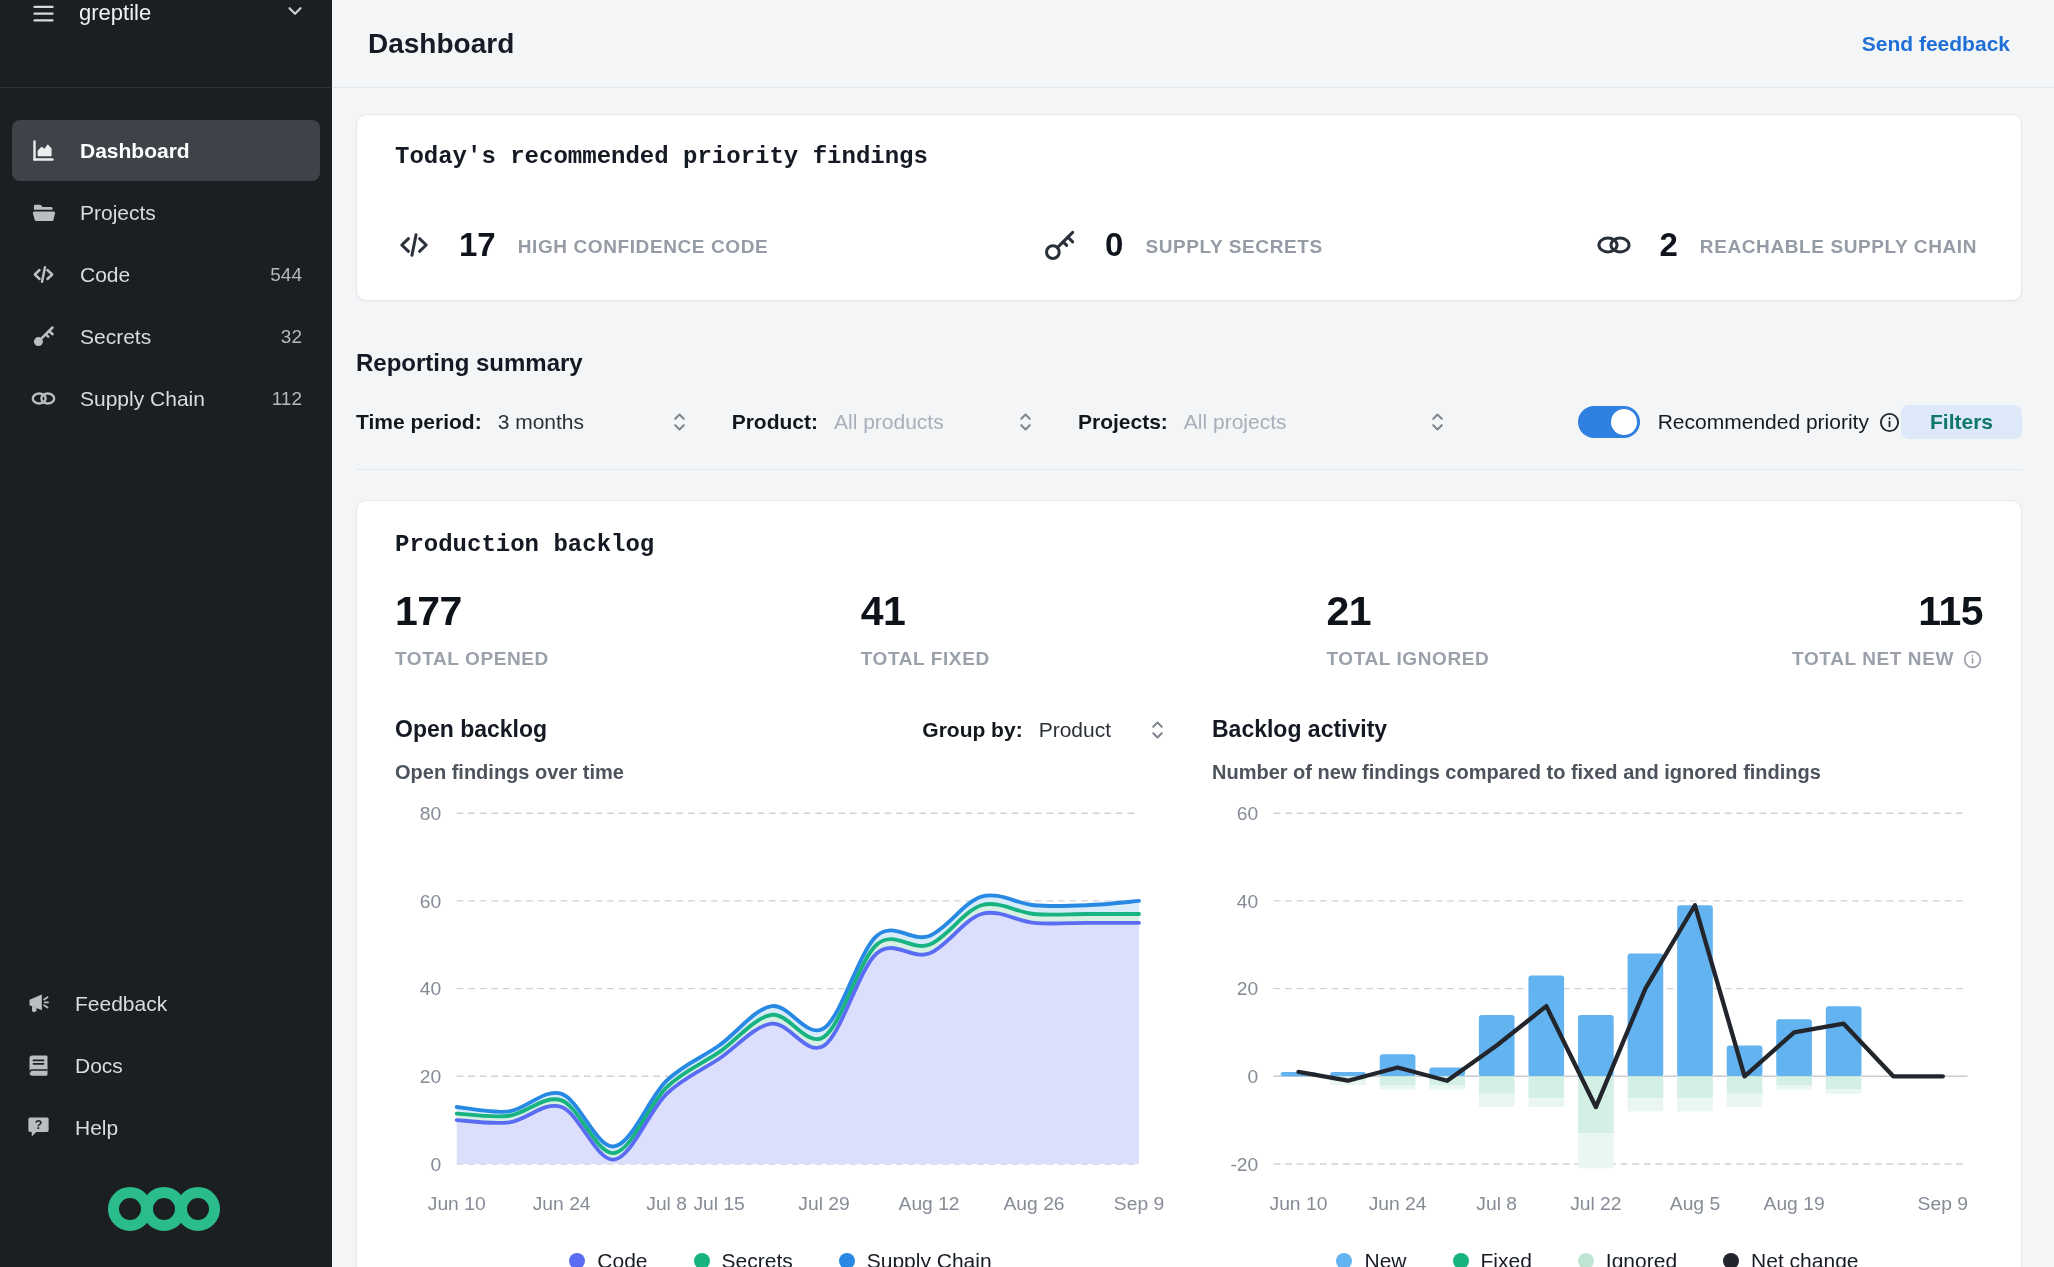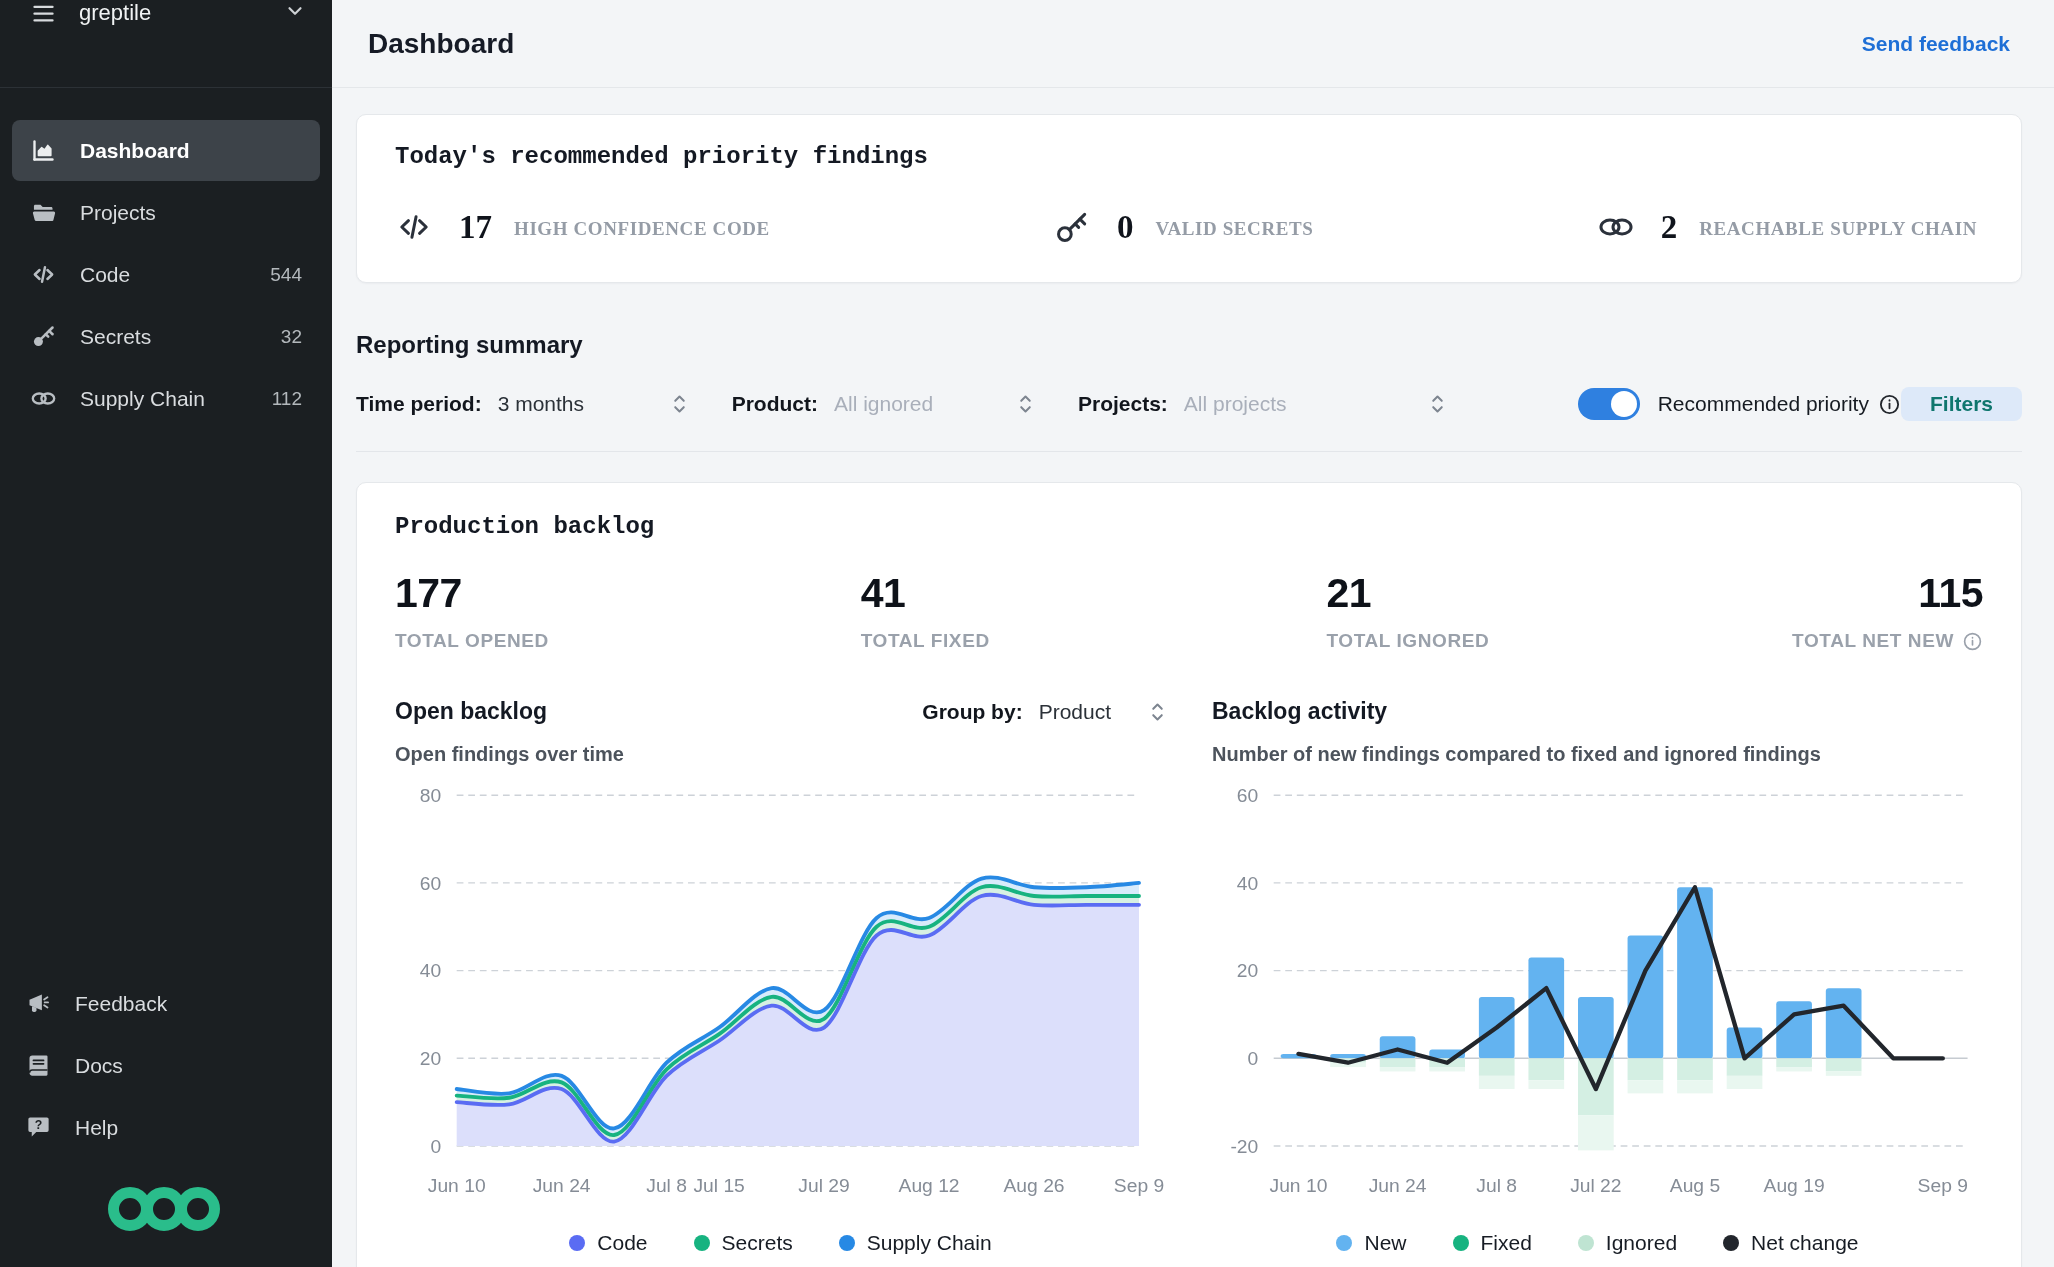--- a/index.html
+++ b/index.html
@@ -26,21 +26,21 @@
   
   .main { flex: 1; display: flex; flex-direction: column; background: #f3f5f7; min-width: 0; }
   .topbar { height: 88px; flex-shrink: 0; display: flex; align-items: center; padding: 0 44px 0 36px; border-bottom: 1px solid #e4e7ea; }
   .topbar .page-title { font-size: 28px; font-weight: 700; color: #161b26; }
   .topbar .feedback-link { margin-left: auto; color: #1e6fd6; font-size: 21px; font-weight: 700; cursor: pointer; text-decoration: none; }
   .content { padding: 0 32px 0 24px; }
 
   .card { background: #ffffff; border: 1px solid #e5e8eb; border-radius: 10px; box-shadow: 0 1px 2px rgba(16,24,40,.04); }
   .priority-card { margin-top: 26px; padding: 28px 38px 36px 38px; }
   .card-title { font-size: 24px; font-weight: 700; color: #141923; font-family: Liberation Mono, monospace; }
-  .pstats { display: flex; justify-content: space-between; align-items: flex-start; margin-top: 38px; padding-right: 6px; font-family: Liberation Serif, serif; }
+  .pstats { display: flex; justify-content: space-between; align-items: flex-start; margin-top: 56px; padding-right: 6px; }
   .pstat { display: flex; align-items: center; }
   .pstat .picon { width: 38px; height: 38px; color: #2b313b; display: inline-flex; }
   .pstat .pnum { font-size: 33px; font-weight: 700; color: #10141c; margin-left: 26px; }
   .pstat .plabel { font-size: 19px; font-weight: 600; color: #959ca6; letter-spacing: .6px; margin-left: 22px; margin-top: 3px; }
 
   .section-heading { font-size: 24px; font-weight: 700; color: #141923; margin-top: 48px; }
   .filter-row { display: flex; align-items: center; margin-top: 28px; font-size: 21px; }
   .sel-group { display: flex; align-items: center; margin-right: 44px; }
   .sel-label { font-weight: 700; color: #12161d; }
   .sel-control { display: flex; align-items: center; justify-content: space-between; margin-left: 16px; cursor: pointer; }
@@ -218,21 +218,21 @@
           <div class="pstat">
             <span class="picon">
               <svg width="38" height="38" viewBox="0 0 24 24" fill="none" stroke="currentColor" stroke-width="1.9" stroke-linecap="round" stroke-linejoin="round">
                   <circle cx="7.5" cy="16.5" r="4"></circle>
                   <path d="M10.5 13.5 20 4"></path>
                   <path d="m17 7 3 3"></path>
                   <path d="m14 10 2.2 2.2"></path>
                 </svg>
             </span>
             <span class="pnum">0</span>
-            <span class="plabel">VALID SECRETS</span>
+            <span class="plabel">SUPPLY SECRETS</span>
           </div>
           <div class="pstat">
             <span class="picon">
               <svg width="38" height="38" viewBox="0 0 24 24" fill="none" stroke="currentColor" stroke-width="1.9">
                   <ellipse cx="8.2" cy="12" rx="5.7" ry="4.4"></ellipse>
                   <ellipse cx="15.8" cy="12" rx="5.7" ry="4.4"></ellipse>
                 </svg>
             </span>
             <span class="pnum">2</span>
             <span class="plabel">REACHABLE SUPPLY CHAIN</span>
@@ -250,21 +250,21 @@
               <svg width="17" height="26" viewBox="0 0 16 24" fill="none" stroke="currentColor" stroke-width="1.9" stroke-linecap="round" stroke-linejoin="round">
                   <path d="m4 9 4-4 4 4"></path>
                   <path d="m4 15 4 4 4-4"></path>
                 </svg>
             </span>
           </span>
         </div>
         <div class="sel-group">
           <span class="sel-label">Product:</span>
           <span class="sel-control" style="width:200px">
-            <span class="sel-value placeholder">All ignored</span>
+            <span class="sel-value placeholder">All products</span>
             <span class="updown">
               <svg width="17" height="26" viewBox="0 0 16 24" fill="none" stroke="currentColor" stroke-width="1.9" stroke-linecap="round" stroke-linejoin="round">
                   <path d="m4 9 4-4 4 4"></path>
                   <path d="m4 15 4 4 4-4"></path>
                 </svg>
             </span>
           </span>
         </div>
         <div class="sel-group">
           <span class="sel-label">Projects:</span>

